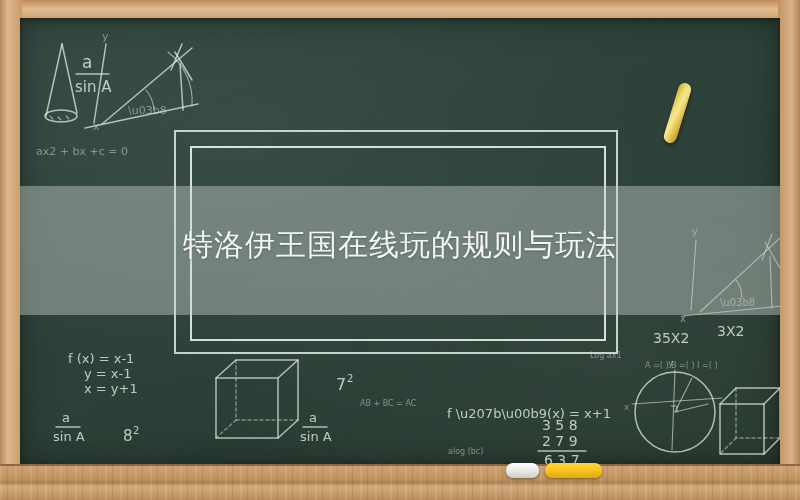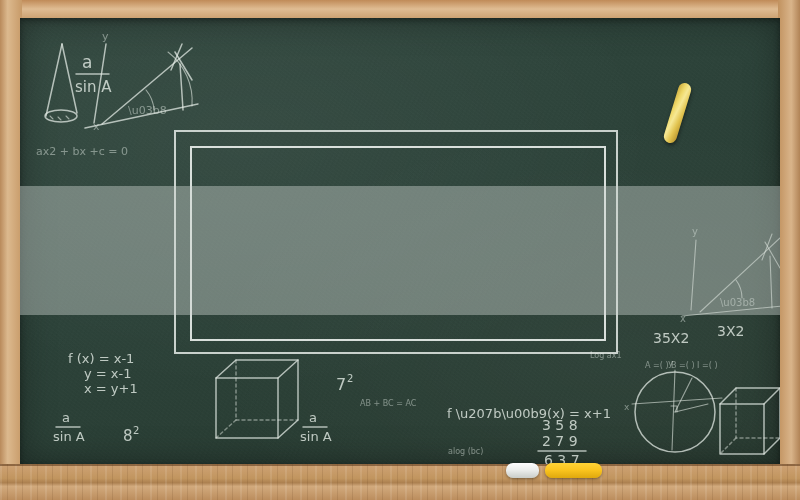--- a/index.html
+++ b/index.html
@@ -261,18 +261,21 @@
       </svg>
     </div>
 
     <div class="rect-outer" style="left:154px;top:112px;width:440px;height:220px;"></div>
     <div class="rect-inner" style="left:170px;top:128px;width:412px;height:191px;"></div>
 
     <div class="band" style="top:168px;height:129px;"></div>
 
     <div class="chalk-wall" style="left:651px;top:64px;"></div>
 
+    <div class="title-wrap" style="top:210px;">
+      <span class="title">特洛伊王国在线玩的规则与玩法</span>
+    </div>
   </div>
 
   <div class="chalk-white"></div>
   <div class="chalk-yellow"></div>
 
 </div>
 
 </body></html>

